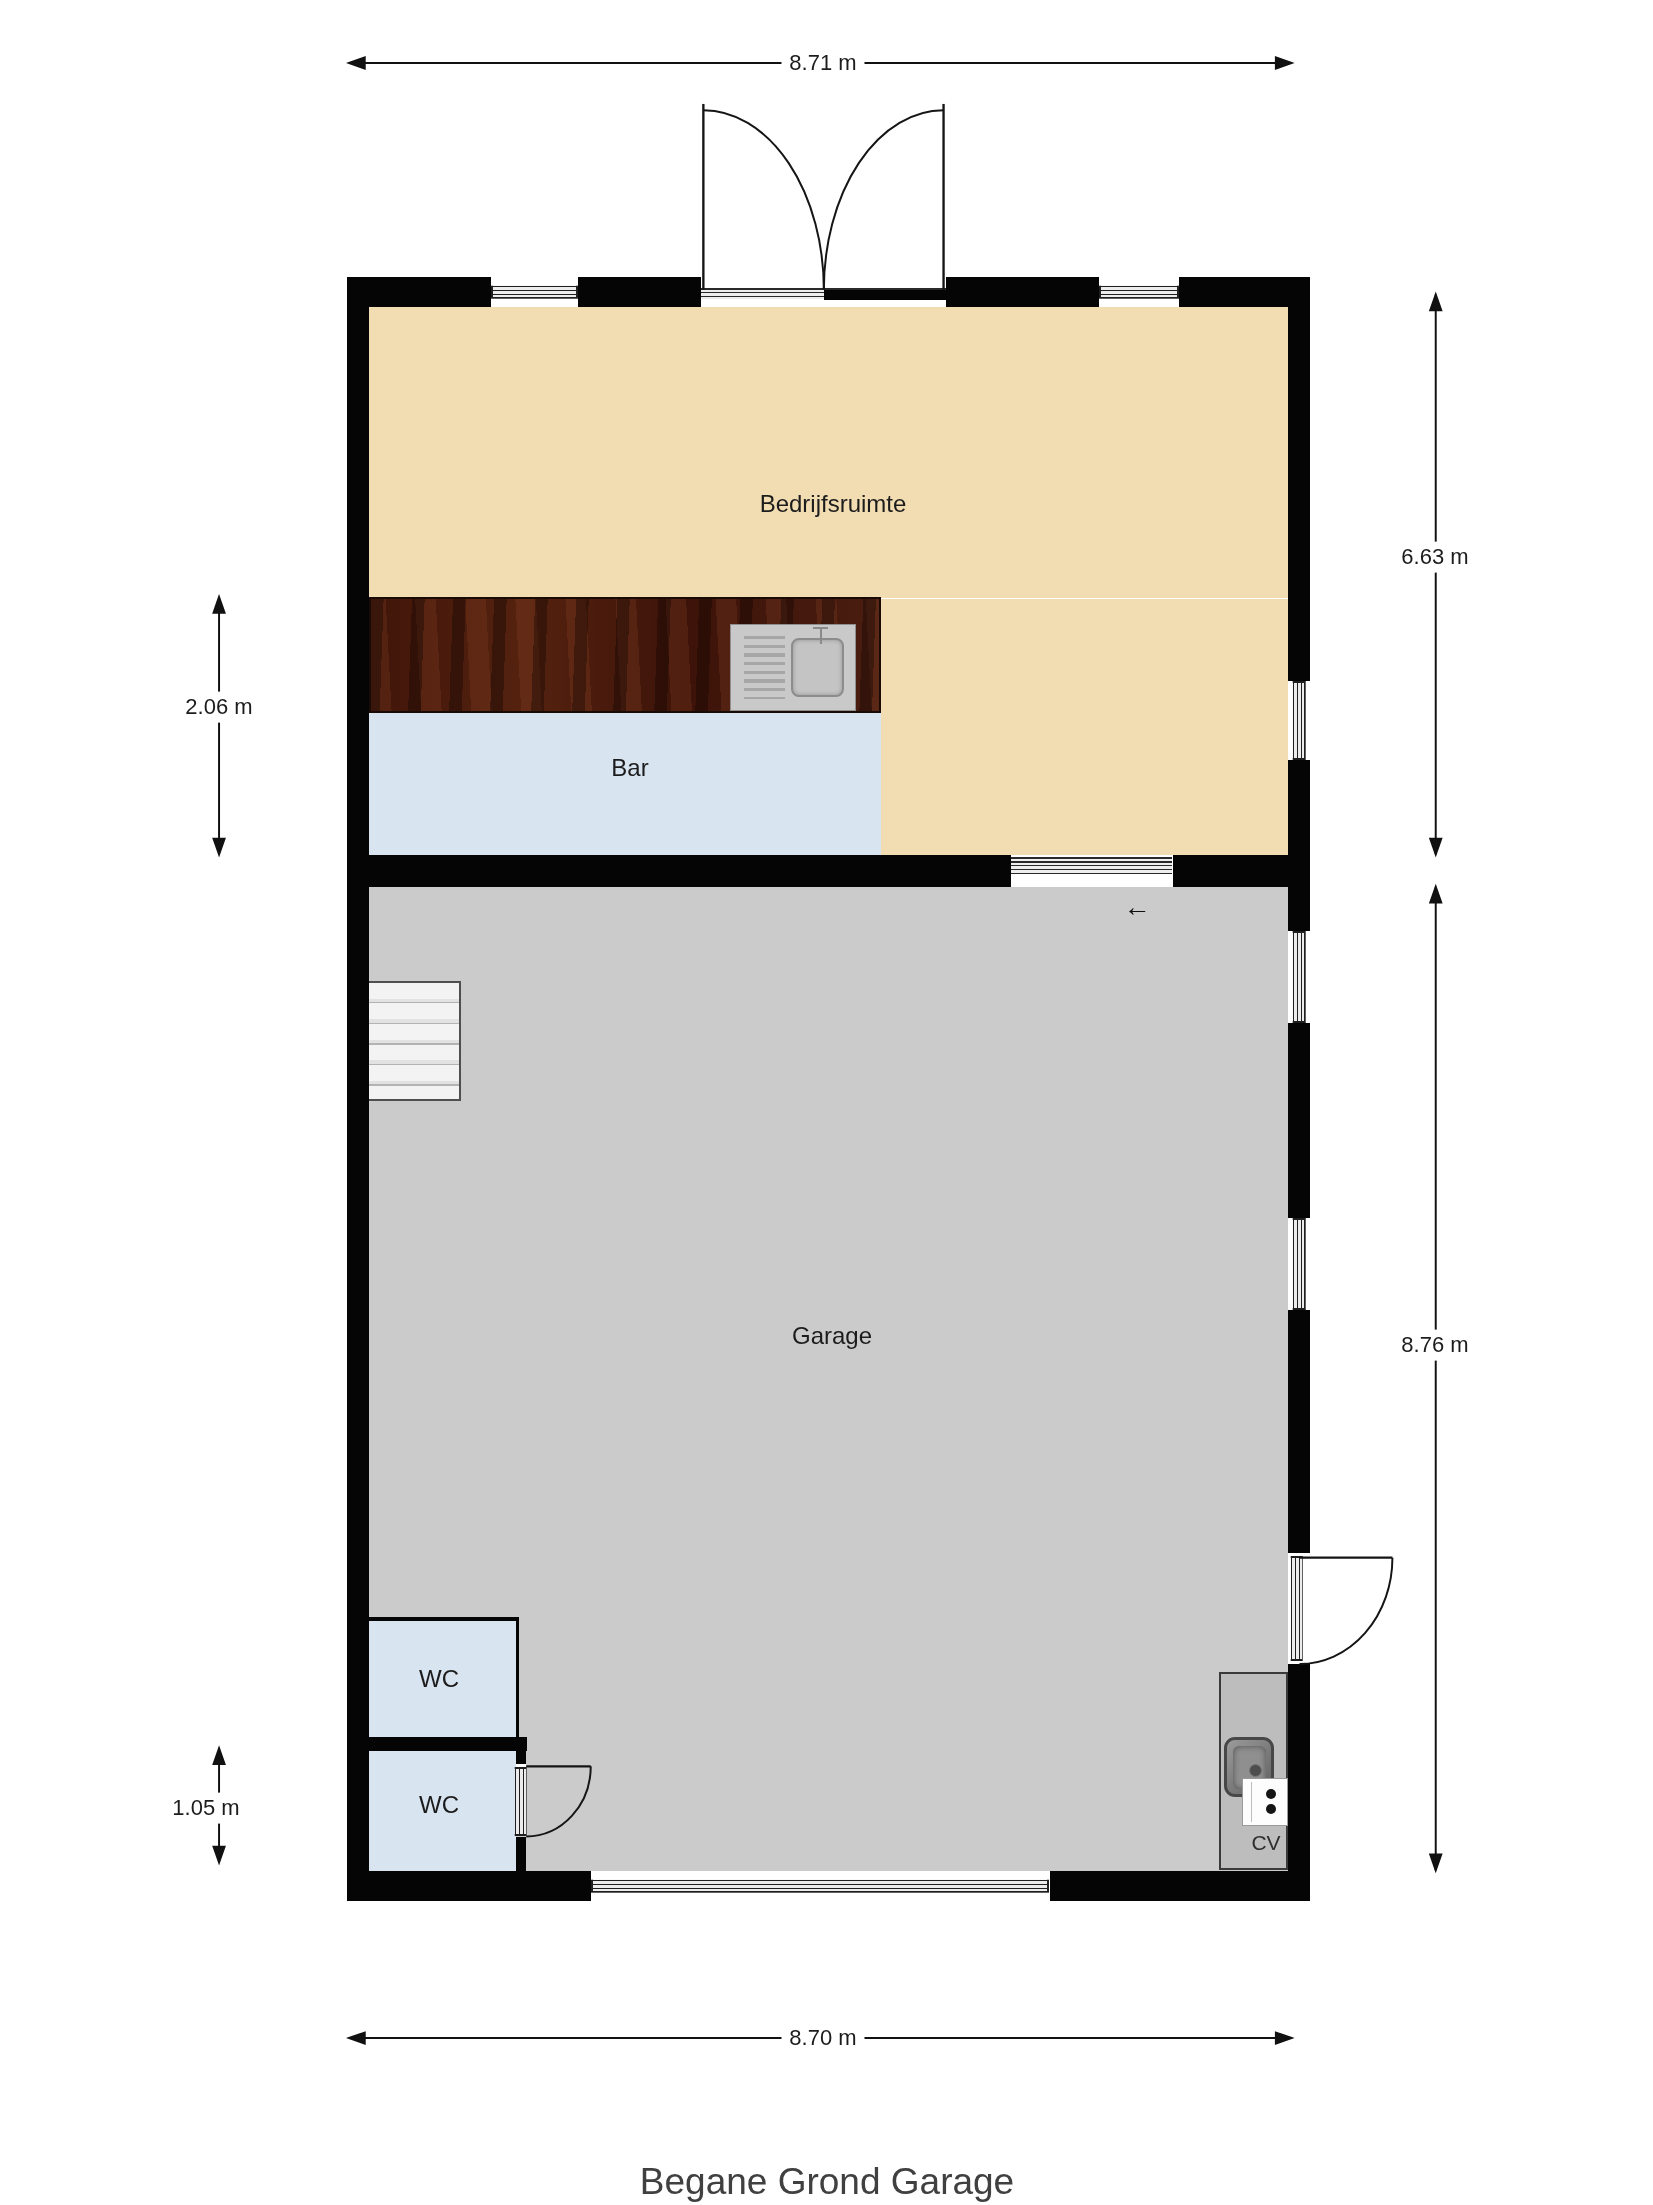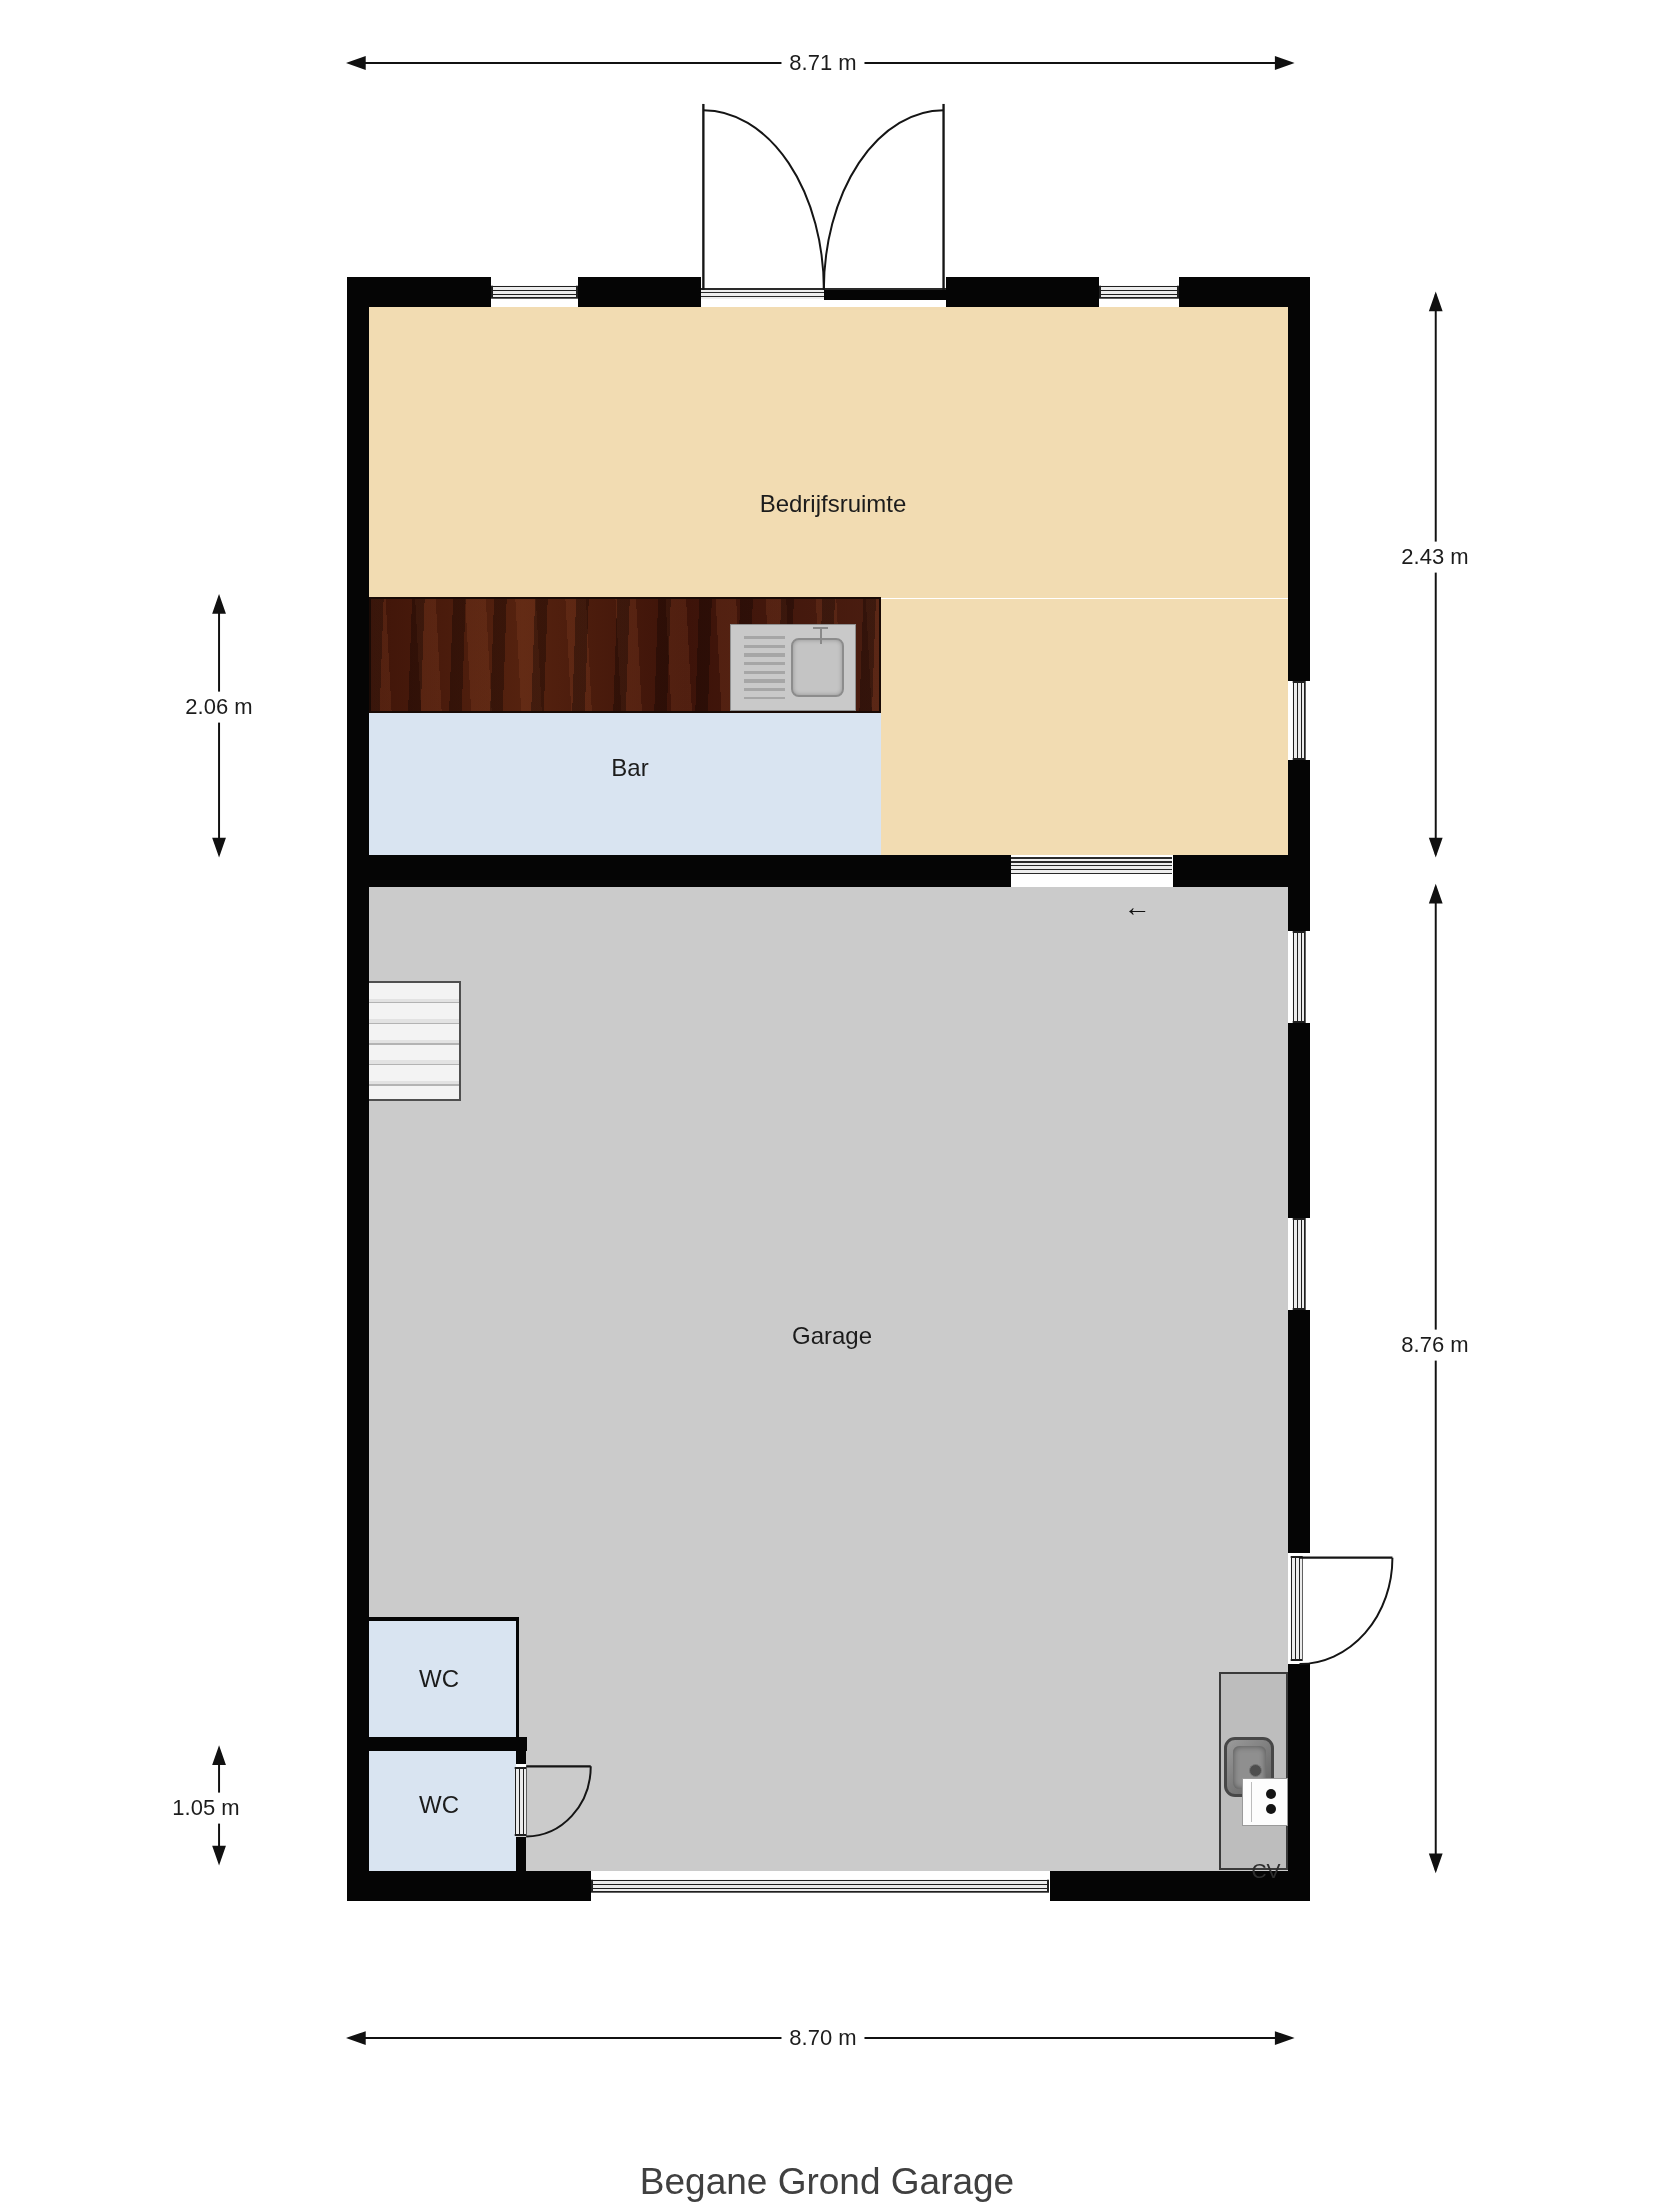--- a/index.html
+++ b/index.html
@@ -198,24 +198,24 @@
       <polygon points="278,2220 271,2240 285,2240"></polygon>
       <polygon points="278,2365 271,2345 285,2345"></polygon>
     </g>
   </svg>
 
   <div class="room-label" style="left:833px;top:504px;">Bedrijfsruimte</div>
   <div class="room-label" style="left:630px;top:768px;">Bar</div>
   <div class="room-label" style="left:832px;top:1336px;">Garage</div>
   <div class="room-label" style="left:439px;top:1679px;">WC</div>
   <div class="room-label" style="left:439px;top:1805px;">WC</div>
-  <div class="room-label small-label" style="left:1266px;top:1843px;margin-top:28px;">CV</div>
+  <div class="room-label small-label" style="left:1266px;top:1843px;">CV</div>
 
   <div class="dim-label" style="left:823px;top:63px;">8.71 m</div>
   <div class="dim-label" style="left:823px;top:2038px;">8.70 m</div>
-  <div class="dim-label" style="left:1435px;top:557px;">2.43 m</div>
+  <div class="dim-label" style="left:1435px;top:557px;">6.63 m</div>
   <div class="dim-label" style="left:1435px;top:1345px;">8.76 m</div>
   <div class="dim-label" style="left:219px;top:707px;">2.06 m</div>
   <div class="dim-label" style="left:206px;top:1808px;">1.05 m</div>
 
   <div class="title">Begane Grond Garage</div>
 </div>
 
 
 </body></html>

